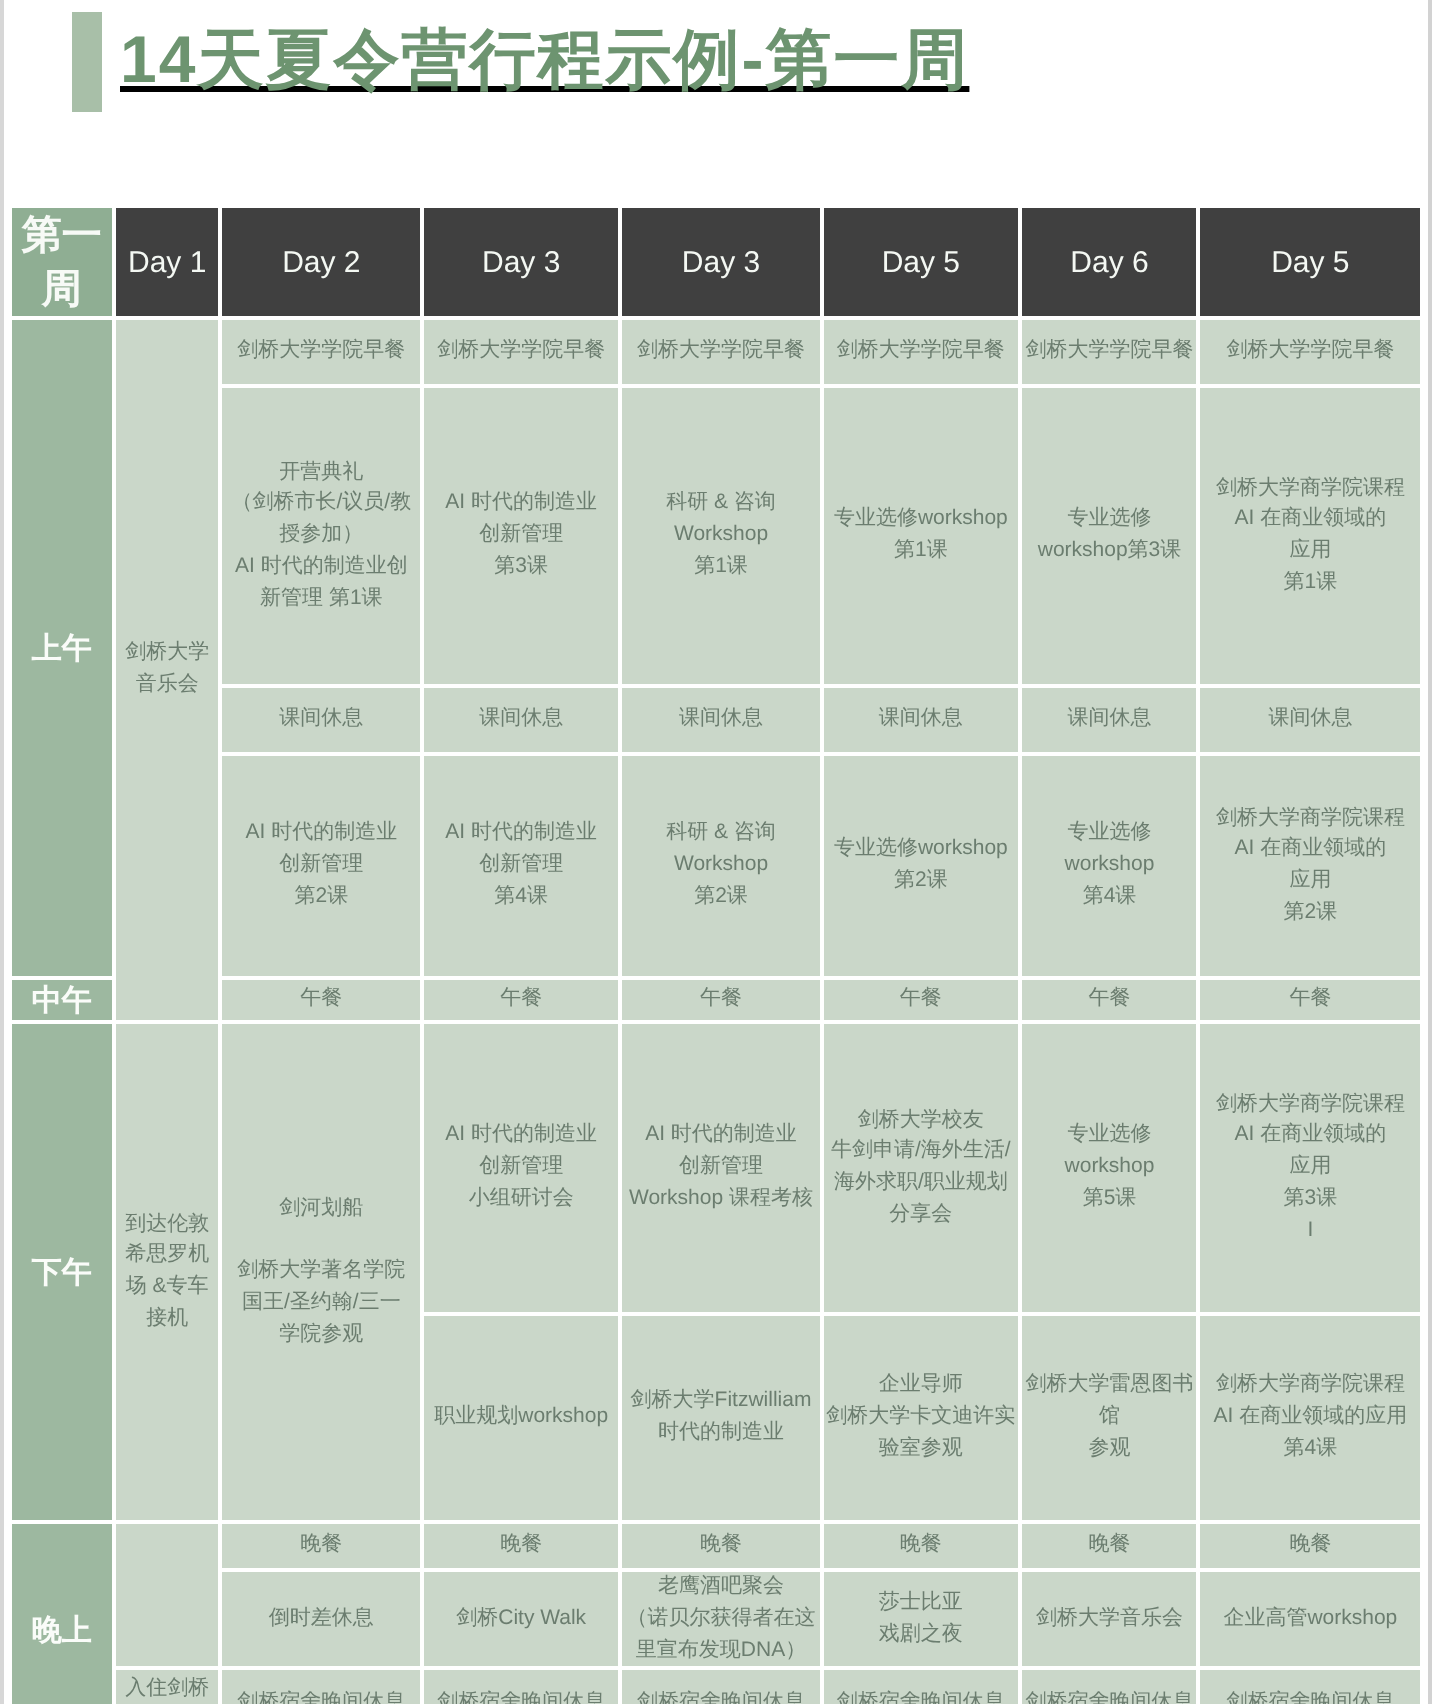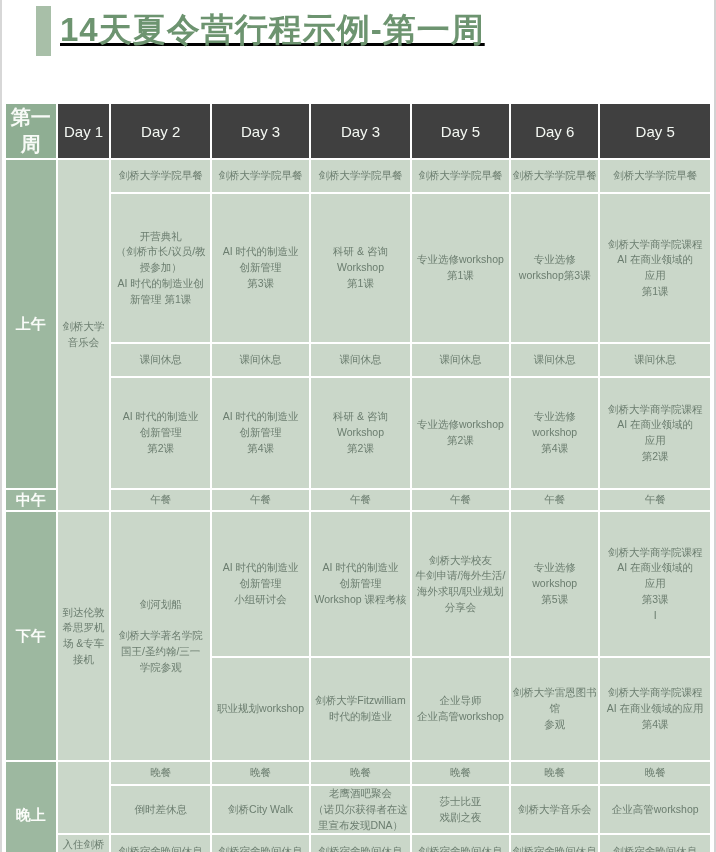--- a/index.html
+++ b/index.html
@@ -176,21 +176,21 @@
 应用
 第3课
 I</td>
     </tr>
 
     <tr style="height:104px">
       <td class="cell">职业规划workshop</td>
       <td class="cell">剑桥大学Fitzwilliam
 时代的制造业</td>
       <td class="cell">企业导师
-企业高管workshop</td>
+剑桥大学卡文迪许实验室参观</td>
       <td class="cell">剑桥大学雷恩图书馆
 参观</td>
       <td class="cell">剑桥大学商学院课程
 AI 在商业领域的应用
 第4课</td>
     </tr>
 
     <tr style="height:24px">
       <td class="tlabel" rowspan="3">晚上</td>
       <td class="cell" rowspan="2"></td>

